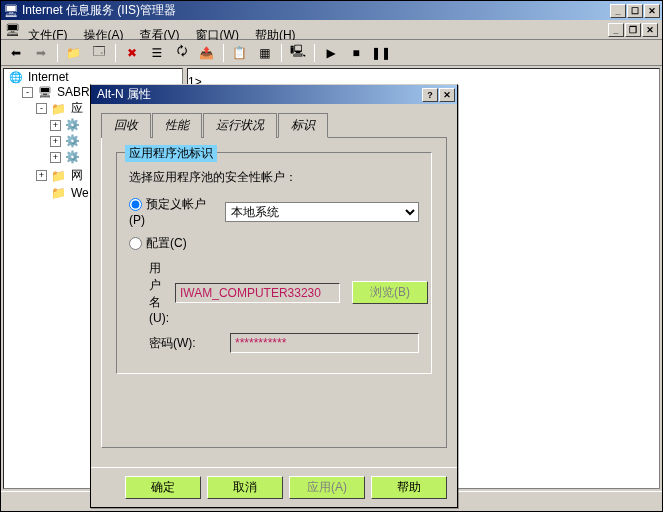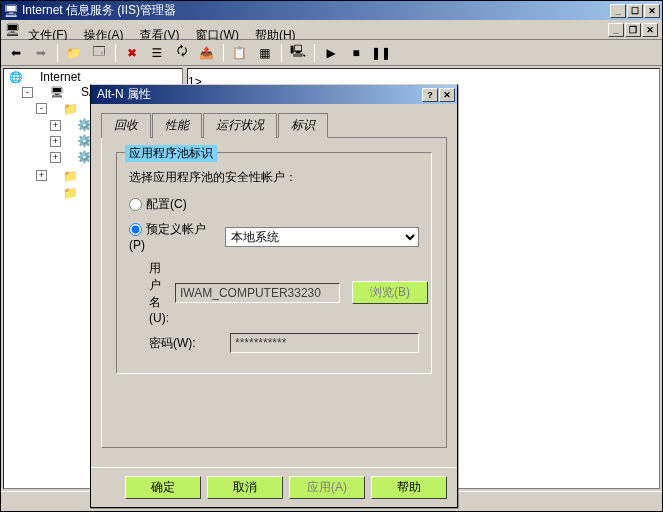--- a/index.html
+++ b/index.html
@@ -20,21 +20,21 @@
 .menubar .mdi-btn { width: 16px; height: 14px; background: #d4d0c8; border: 1px solid #fff; border-right-color: #404040; border-bottom-color: #404040; font-size: 9px; display: flex; align-items: center; justify-content: center; cursor: pointer; font-weight: bold; }
 
 .toolbar { height: 26px; background: #d4d0c8; display: flex; align-items: center; padding: 0 4px; gap: 3px; border-bottom: 1px solid #808080; }
 .toolbar .tbtn { width: 22px; height: 22px; display: flex; align-items: center; justify-content: center; cursor: pointer; }
 .toolbar .sep { width: 1px; height: 18px; background: #808080; border-right: 1px solid #fff; margin: 0 2px; }
 
 .content { flex: 1; display: flex; position: relative; }
 .tree-panel { width: 180px; background: #fff; border: 1px inset #808080; margin: 2px; overflow: hidden; }
 .tree-panel ul { list-style: none; margin: 0; padding: 0 0 0 4px; }
 .tree-panel li { padding: 1px 0; white-space: nowrap; }
-.tree-panel .node { display: flex; align-items: center; gap: 16px; }
+.tree-panel .node { display: flex; align-items: center; gap: 4px; }
 .tree-panel .expander { width: 11px; height: 11px; border: 1px solid #808080; display: inline-flex; align-items: center; justify-content: center; font-size: 9px; line-height: 1; cursor: pointer; }
 .tree-panel .node-icon { width: 16px; height: 14px; display: inline-flex; align-items: center; justify-content: center; }
 .folder-icon::before { content: "📁"; font-size: 12px; }
 .globe-icon::before { content: "🌐"; font-size: 11px; }
 .comp-icon::before { content: "🖥"; font-size: 11px; }
 
 .right-panel { flex: 1; background: #fff; border: 1px inset #808080; margin: 2px; position: relative; overflow: hidden; }
 .right-text { position: absolute; top: 6px; left: 0; white-space: nowrap; }
 
 .statusbar { height: 20px; background: #d4d0c8; border-top: 1px solid #fff; }
@@ -47,21 +47,21 @@
 .tab { padding: 3px 12px; border: 1px solid #808080; border-bottom: none; background: #d4d0c8; margin-right: 1px; cursor: pointer; position: relative; top: 1px; }
 .tab.active { background: #d4d0c8; border-bottom: 1px solid #d4d0c8; z-index: 1; }
 .tab-content { border: 1px solid #808080; border-top: none; border-left-color: #fff; padding: 14px; background: #d4d0c8; height: 310px; }
 
 .groupbox { border: 1px solid #808080; border-top-color: #808080; border-left-color: #808080; border-right-color: #fff; border-bottom-color: #fff; padding: 16px 12px 12px; position: relative; }
 .groupbox .legend { position: absolute; top: -8px; left: 8px; background: #7dd3fc; padding: 0 4px; }
 
 .form-row { display: flex; align-items: center; margin: 8px 0; gap: 6px; }
 .form-row label.field-label { width: 75px; }
 .form-row input[type=text], .form-row input[type=password] { flex: 1; max-width: 200px; border: 1px solid #808080; border-top-color: #404040; border-left-color: #404040; border-right-color: #fff; border-bottom-color: #fff; padding: 2px 4px; background: #fff; }
-.form-row input[disabled] { background: #d4d0c8; color: #404040; }
+.form-row input[disabled] { background: #d4d0c8; color: #be185d; }
 .form-row select { width: 200px; border: 1px solid #808080; padding: 1px; background: #fff; }
 input[type=radio] { margin: 0 4px 0 0; vertical-align: middle; }
 
 .btn { min-width: 76px; height: 23px; background: #bef264; border: 1px solid #404040; border-top-color: #fff; border-left-color: #fff; cursor: pointer; padding: 0 8px; }
 .btn[disabled] { color: #808080; cursor: default; }
 
 .dlg-buttons { display: flex; justify-content: flex-end; gap: 6px; padding: 8px 10px; border-top: 1px solid #fff; }
 </style>
 </head>
 <body>
@@ -200,28 +200,28 @@
       <div class="tab">性能</div>
       <div class="tab">运行状况</div>
       <div class="tab active">标识</div>
     </div>
     <div class="tab-content">
       <div class="groupbox">
         <div class="legend">应用程序池标识</div>
         <div style="margin-bottom:10px">选择应用程序池的安全性帐户：</div>
 
         <div class="form-row">
-          <label><input type="radio" name="acct" style=""><span>配置(C)</span></label>
-        </div>
-
-        <div class="form-row">
           <label><input type="radio" name="acct" checked="" style=""><span>预定义帐户(P)</span></label>
           <select>
             <option>本地系统</option>
           </select>
+        </div>
+
+        <div class="form-row">
+          <label><input type="radio" name="acct" style=""><span>配置(C)</span></label>
         </div>
 
         <div class="form-row" style="padding-left:20px">
           <label class="field-label">用户名(U):</label>
           <input type="text" disabled="" value="IWAM_COMPUTER33230" style="">
           <span style="flex:1"></span>
           <button class="btn" disabled="">浏览(B)</button>
         </div>
 
         <div class="form-row" style="padding-left:20px">

